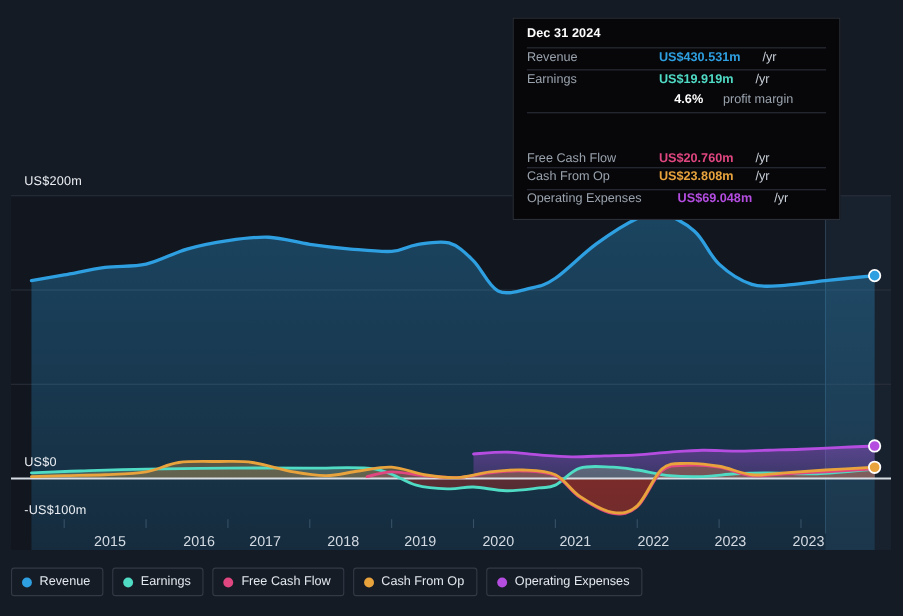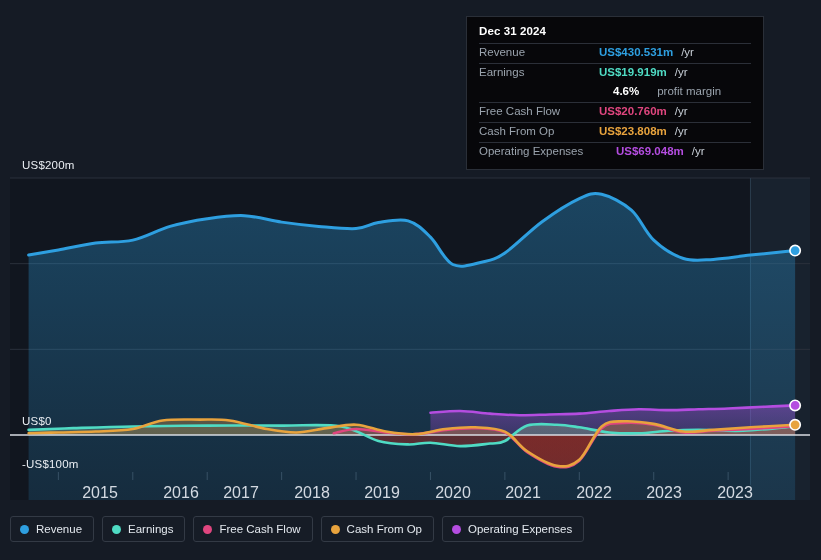--- a/index.html
+++ b/index.html
@@ -22,21 +22,21 @@
     font-size:11.5px;
     letter-spacing:.2px;
     white-space:nowrap;
   }
 
   
   .xlabel{
     position:absolute;
     top:484px;
     color:#d4dae2;
-    font-size:16px;
+    font-size:13px;
     transform:translateX(-50%);
     white-space:nowrap;
   }
 
   
   .tooltip{
     position:absolute;
     left:466px;top:16px;
     width:298px;
     background:#07070a;
@@ -55,21 +55,21 @@
     padding:2px 0 2px 0;
     min-height:15px;
   }
   .tt-row.noline{border-top:none;gap:14px;}
   .tt-label{
     color:#9aa3ad;font-size:11.5px;
     width:120px;flex:0 0 120px;
     white-space:nowrap;
   }
   .tt-val{font-size:11.5px;font-weight:bold;white-space:nowrap;}
-  .tt-unit{color:#c9d0d8;font-size:11.5px;margin-left:8px;font-weight:normal;}
+  .tt-unit{color:#c9d0d8;font-size:11.5px;margin-left:20px;font-weight:normal;}
   .tt-margin-val{color:#ffffff;font-size:11.5px;font-weight:bold;}
   .tt-margin-txt{color:#9aa3ad;font-size:11.5px;margin-left:4px;}
 
   
   .legend{
     position:absolute;left:10px;top:516px;
     display:flex;gap:8px;align-items:center;
   }
   .legend-item{
     display:flex;align-items:center;gap:7px;
@@ -182,21 +182,21 @@
     </div>
 
     <div class="tt-row noline">
       <span class="tt-label"></span>
       <span class="tt-margin-val">4.6%</span>
       <span class="tt-margin-txt">profit margin</span>
     </div>
 
     <div class="tt-row">
       <span class="tt-label">Free Cash Flow</span>
-      <span class="tt-val" id="tt-v2" style="color: rgb(224, 70, 127);">US$20.760m</span>
+      <span class="tt-val" id="tt-v2" style="color: rgb(224, 70, 127); margin-top: 33px;">US$20.760m</span>
       <span class="tt-unit">/yr</span>
     </div>
 
     <div class="tt-row">
       <span class="tt-label">Cash From Op</span>
       <span class="tt-val" id="tt-v3" style="color: rgb(232, 163, 61);">US$23.808m</span>
       <span class="tt-unit">/yr</span>
     </div>
 
     <div class="tt-row">

